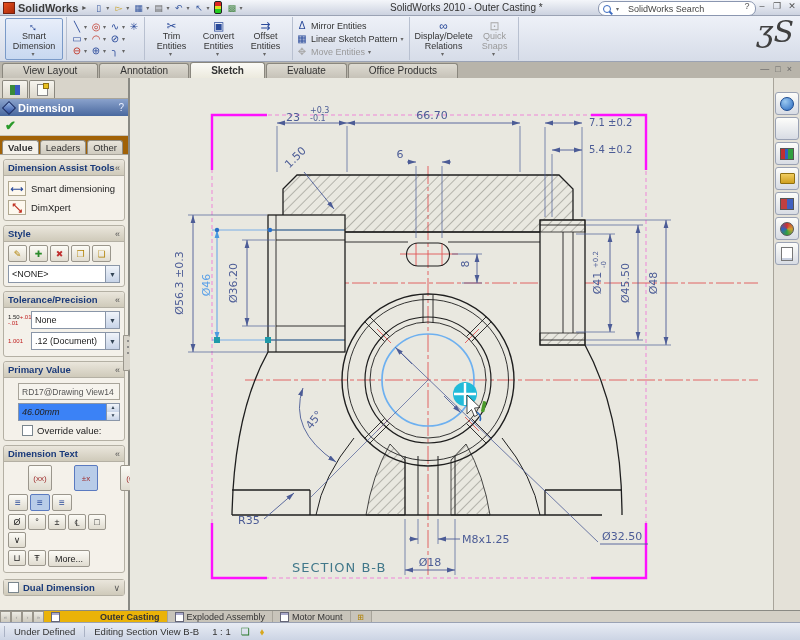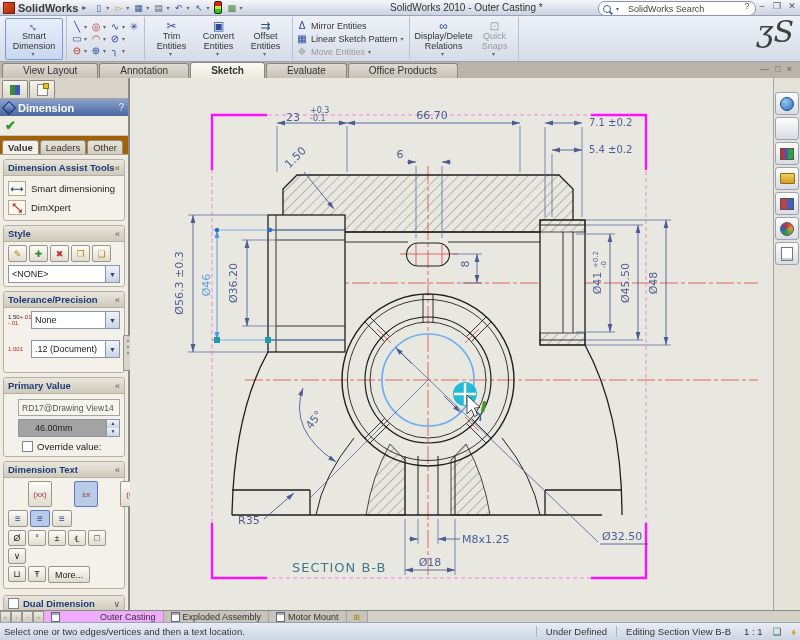--- a/index.html
+++ b/index.html
@@ -84,27 +84,27 @@
   .arow{display:flex;align-items:center;gap:5px;height:19px;font-size:9.5px;color:#222;}
   .aico{width:16px;height:13px;border:1px solid #b0a890;background:#fdf8ee;display:flex;align-items:center;justify-content:center;flex:none;}
   .aico .g{transform:rotate(45deg);color:#c03020;font-size:9px;font-weight:bold;}
   .aico .g.blue{color:#2a4a9a;transform:none;}
   .stybtns{display:flex;gap:2px;margin-bottom:3px;}
   .stybtn{width:17px;height:15px;border:1px solid #9a968c;border-radius:2px;background:linear-gradient(#fcfbf6,#e0dcd0);
           font-size:9px;display:flex;align-items:center;justify-content:center;color:#b08000;}
   .dropdown{height:16px;background:#fff;border:1px solid #8a96a8;display:flex;align-items:center;font-size:9px;color:#222;position:relative;padding-left:3px;}
   .dropdown .arr{position:absolute;right:0;top:0;width:13px;height:100%;background:linear-gradient(#f0f4fa,#c8d4e8);
                  border-left:1px solid #8a96a8;font-size:7px;display:flex;align-items:center;justify-content:center;color:#345;}
-  .tolrow{display:flex;align-items:center;gap:3px;margin-bottom:11px;}
+  .tolrow{display:flex;align-items:center;gap:3px;margin-bottom:3px;}
   .tolico{width:20px;flex:none;font-size:6px;line-height:1;color:#222;}
   .tolico .r{color:#c02020;}
   .tolrow .dropdown{flex:1;}
   .pvfield{height:15px;background:#f6f4ee;border:1px solid #a8a49a;font-size:8.5px;color:#555;display:flex;align-items:center;padding:0 3px;margin:2px 0 3px 10px;}
-  .spin{height:16px;background:#a3a3a3;border:1px solid #8a96a8;display:flex;align-items:center;font-size:9px;color:#222;
-        padding-left:16px;margin-left:10px;position:relative;}
+  .spin{height:16px;background:#3b82f6;border:1px solid #8a96a8;display:flex;align-items:center;font-size:9px;color:#222;
+        padding-left:3px;margin-left:10px;position:relative;font-style:italic;}
   .spin .ud{position:absolute;right:0;top:0;width:12px;height:100%;display:flex;flex-direction:column;border-left:1px solid #8a96a8;}
   .spin .ud div{flex:1;font-size:5px;text-align:center;background:linear-gradient(#f0f4fa,#c8d4e8);color:#345;line-height:7px;}
   .cbrow{display:flex;align-items:center;gap:4px;font-size:9.5px;margin:4px 0 1px 14px;color:#222;}
   .cb{width:9px;height:9px;background:#fff;border:1px solid #7a868e;flex:none;}
   .dtbtns{display:flex;gap:2px;margin-bottom:3px;}
   .dtbtn{min-width:20px;height:16px;border:1px solid #9a968c;border-radius:2px;background:linear-gradient(#fcfbf6,#e0dcd0);
          font-size:8px;display:flex;align-items:center;justify-content:center;color:#a03030;padding:4px 1px;margin-left:20px;}
   .dtbtn.active{background:#b8cce8;border-color:#5a7ac0;}
   .dttext{height:32px;background:#fff;border:1px solid #8a96a8;font-size:7.5px;color:#333;padding:1px;overflow:hidden;}
   .alnrow{display:flex;gap:2px;margin:3px 0;}
@@ -138,21 +138,21 @@
   .appg{width:12px;height:12px;border-radius:50%;background:conic-gradient(#d03030,#d0a030,#30a040,#3060c0,#d03030);border:1px solid #555;}
   .cpg{width:10px;height:12px;background:#fff;border:1px solid #777;box-shadow:inset 0 -2px 0 #c8d0e0;}
 
   
   .sheetbar{left:0;top:610px;width:800px;height:12px;background:#d4d0c6;border-top:1px solid #8a8a84;
             display:flex;align-items:stretch;font-size:9px;}
   .vcr{display:flex;}
   .vcrbtn{width:9px;background:linear-gradient(#ecebe4,#cdc9bd);border:1px solid #9a968c;color:#999;
           font-size:6px;display:flex;align-items:center;justify-content:center;}
   .stab{display:flex;align-items:center;gap:3px;padding:0 7px;border-right:1px solid #a8a49a;color:#333;background:#c8c4ba;}
-  .stab.active{background:#f0abfc;font-weight:normal;gap:40px;}
+  .stab.active{background:#eab308;font-weight:bold;gap:40px;}
   .pageico{width:7px;height:8px;background:#fff;border:1px solid #667;box-shadow:inset 0 2px 0 #aac;flex:none;}
   .addsheet{width:20px;display:flex;align-items:center;justify-content:center;background:#c8c4ba;border-right:1px solid #a8a49a;color:#b08000;font-size:8px;}
 
   
   .statusbar{left:0;top:622px;width:800px;height:18px;background:linear-gradient(#e8ecf4,#ccd4e4);
              border-top:1px solid #9aa2b4;display:flex;align-items:center;font-size:9.5px;color:#333;box-sizing:border-box;padding:0 4px;}
   .stmsg{flex:1;}
   .stseg{padding:0 9px;border-left:1px solid #aab2c4;}
   .stico{margin-left:10px;font-size:10px;}
 </style>
@@ -650,19 +650,18 @@
     <span>Exploded Assembly</span>
   </span>
   <span class="stab">
     <span class="pageico"></span>
     <span>Motor Mount</span>
   </span>
   <span class="addsheet">⊞</span>
 </div>
 
 <div class="abs statusbar">
-  <span class="stmsg">Select one or two edges/vertices and then a text location.</span>
   <span class="stseg">Under Defined</span>
   <span class="stseg">Editing Section View B-B</span>
   <span style="margin-left:4px;">1 : 1</span>
   <span class="stico" style="color:#2a7a2a">❏</span>
   <span class="stico" style="color:#d8a820">⬧</span>
 </div>
 
 </body></html>

